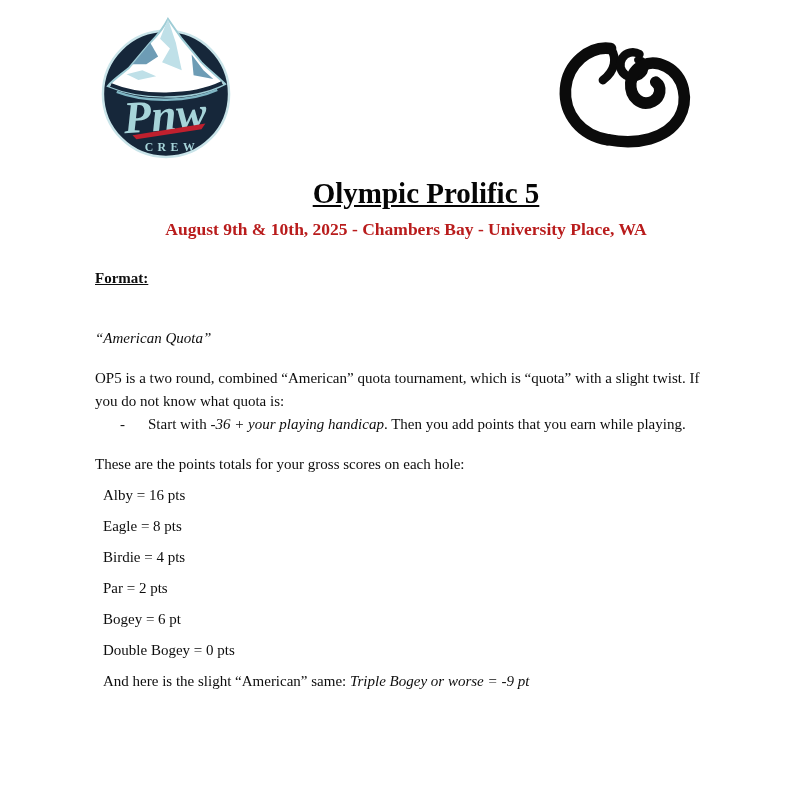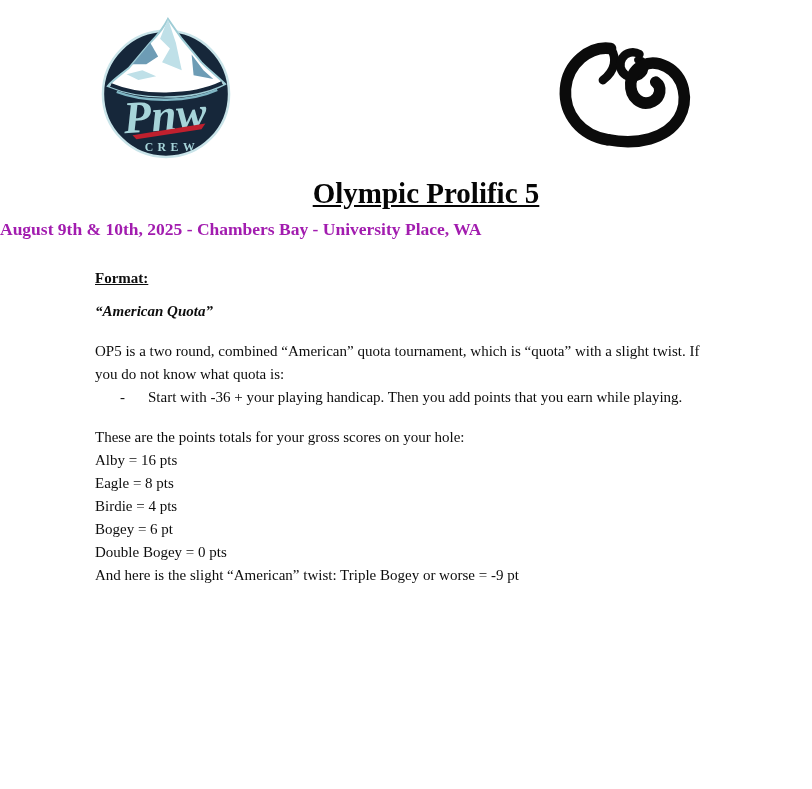--- a/index.html
+++ b/index.html
@@ -29,51 +29,52 @@
   .doc-title {
     padding-top: 177px;
     text-align: center;
     font-size: 29px;
     font-weight: bold;
     line-height: 1.15;
     color: #060606;
   }
   .doc-title .u { text-decoration: underline; margin-left: 40px; }
   .doc-subtitle {
+    text-align: center;
     font-size: 17.5px;
     font-weight: bold;
     margin-top: 9px;
-    color: #a21caf;
+    color: #b91c1c;
   }
   .content {
     margin: 27px 95px 0 95px;
     font-size: 15px;
     line-height: 23px;
   }
   .format-heading {
     font-weight: bold;
     text-decoration: underline;
   }
   .quota-title {
-    margin-top: 10px;
-    font-weight: bold;
+    margin-top: 37px;
+    font-weight: normal;
     font-style: italic;
   }
   .para { margin-top: 17px; }
   .tight { margin-top: 0; }
   .bullet-row { display: flex; }
   .bullet-marker {
     padding-left: 25px;
     width: 28px;
     flex: 0 0 auto;
   }
   .bullet-text { flex: 1 1 auto; }
-  .it { }
+  .it { font-style: italic; }
   .b  { font-weight: normal; }
-  .points-line { margin: 0; }
+  .points-line { margin: 8px; }
 </style>
 </head>
 <body>
 
 <div class="page">
 
   <svg class="logo-left" viewBox="0 0 136 150" aria-hidden="true">
     <circle cx="68" cy="82" r="64" fill="#16273a" stroke="#c9e4e9" stroke-width="2.5"></circle>
 
     <g>
@@ -118,25 +119,26 @@
 
     <div class="quota-title">“American Quota”</div>
 
     <div class="para">OP5 is a two round, combined “American” quota tournament, which is “quota” with a slight twist. If you do not know what quota is:</div>
 
     <div class="bullet-row tight">
       <span class="bullet-marker">-</span>
       <span class="bullet-text"><span>Start with </span><span class="it">-36 + your playing handicap</span><span>. Then you add points that you earn while playing.</span></span>
     </div>
 
-    <div class="para"><span>These are the points totals for your </span><span class="b">gross scores</span><span> on your hole:</span></div>
+    <div class="para"><span>These are the points totals for your </span><span class="b">gross scores</span><span> on each hole:</span></div>
 
     <div class="points-line">Alby = 16 pts</div>
     <div class="points-line">Eagle = 8 pts</div>
     <div class="points-line">Birdie = 4 pts</div>
+    <div class="points-line">Par = 2 pts</div>
     <div class="points-line">Bogey = 6 pt</div>
     <div class="points-line">Double Bogey = 0 pts</div>
 
-    <div class="points-line"><span>And here is the slight “American” twist: </span><span class="it">Triple Bogey or worse = -9 pt</span></div>
+    <div class="points-line"><span>And here is the slight “American” same: </span><span class="it">Triple Bogey or worse = -9 pt</span></div>
 
 
   </div>
 </div>
 
 </body></html>

